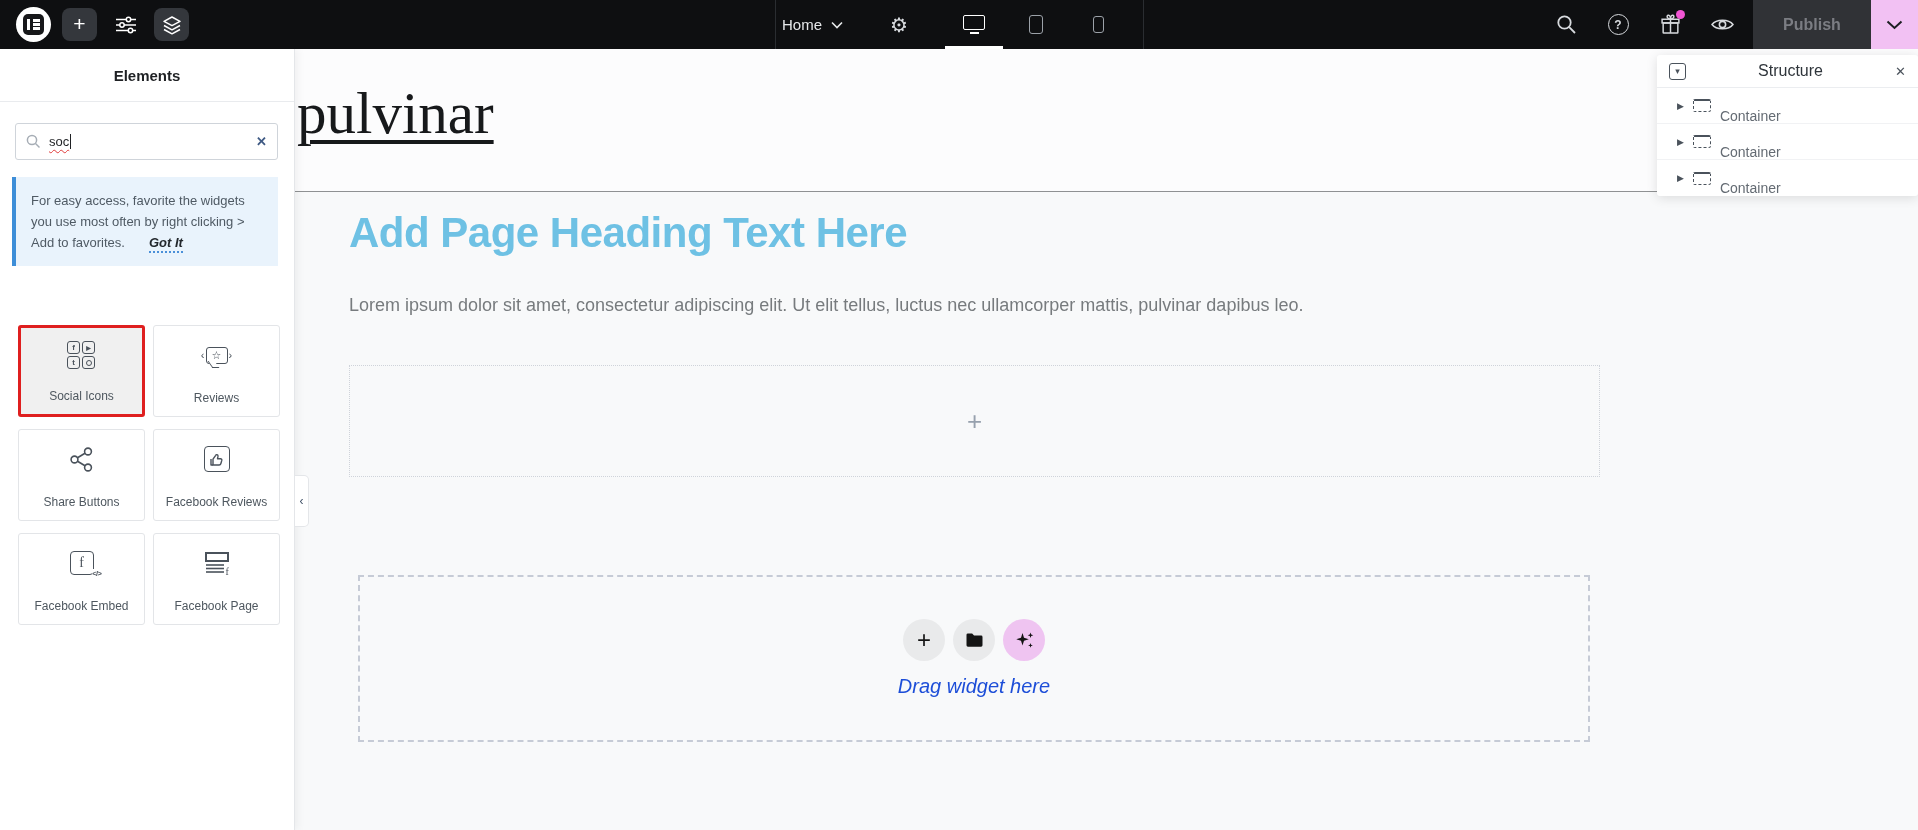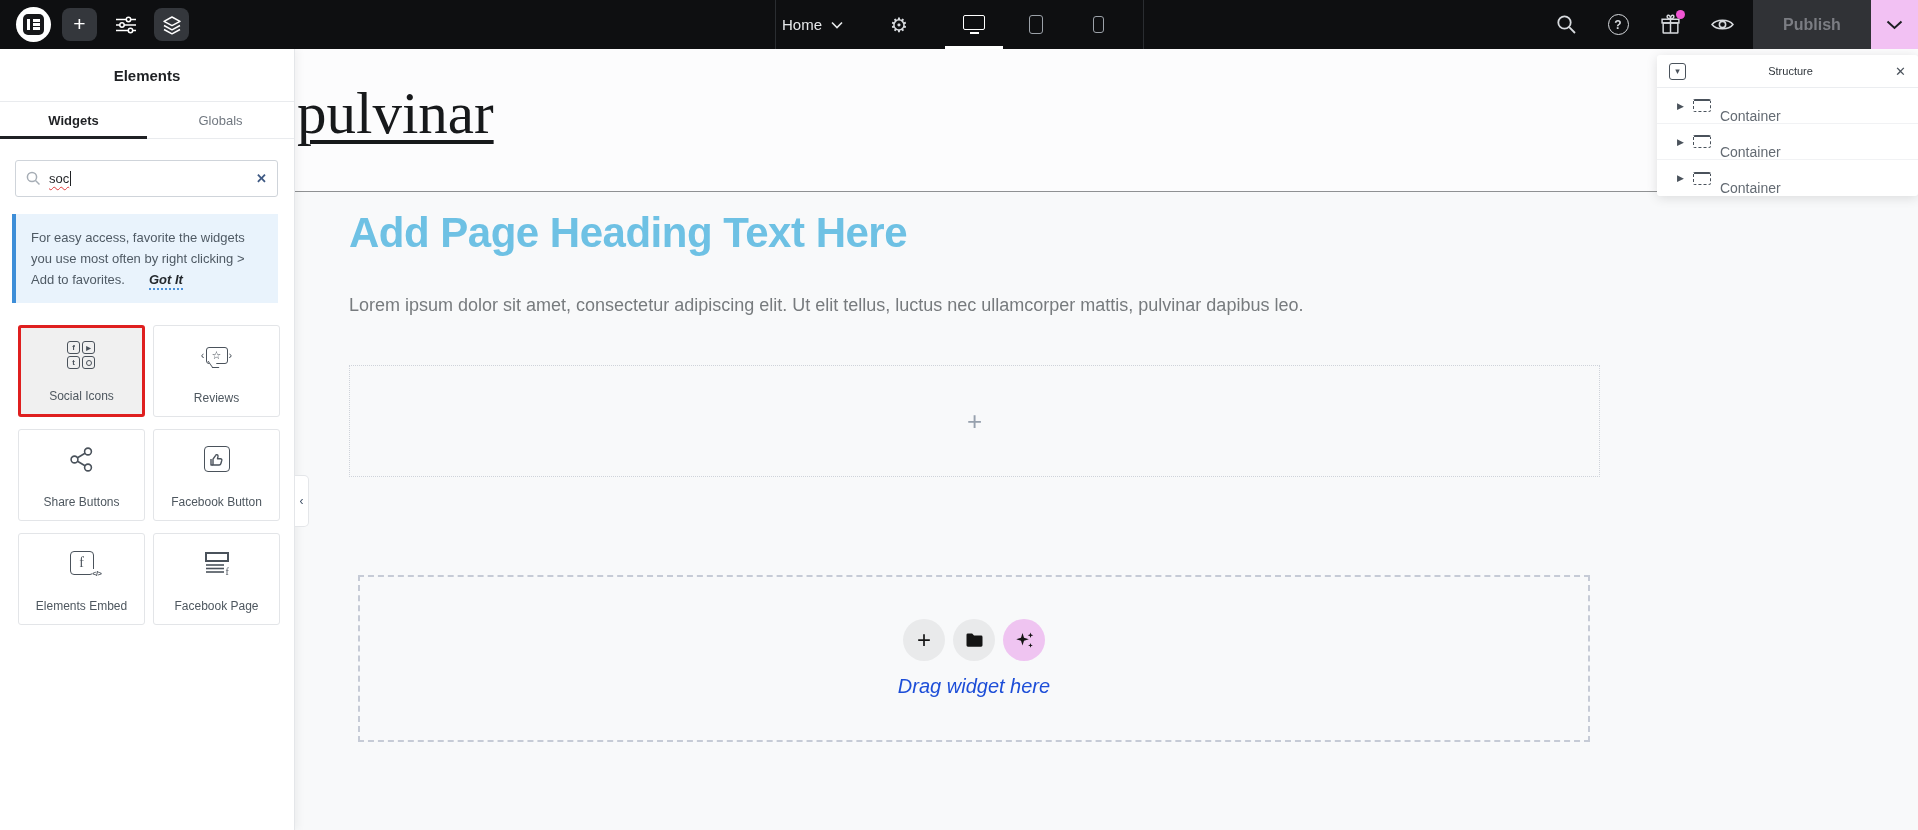--- a/index.html
+++ b/index.html
@@ -84,21 +84,21 @@
   #empty-box-2 { position:absolute; left:63px; top:526px; width:1232px; height:167px; border:2px dashed #c6cbd6; display:flex; flex-direction:column; align-items:center; justify-content:center; gap:14px; }
   .circ-row { display:flex; gap:8px; }
   .circ-btn { width:42px; height:42px; border-radius:50%; background:#e9eaeb; display:flex; align-items:center; justify-content:center; cursor:pointer; font-size:24px; color:#141414; }
   .circ-btn.ai { background:#efc4f1; }
   .drag-hint { font-style:italic; font-size:20px; color:#1d4ed8;text-align:center; }
 
   
   #structure-panel { position:absolute; left:1657px; top:55px; width:261px; background:#ffffff; border-radius:3px; box-shadow:0 2px 12px rgba(0,0,0,.12); z-index:40; }
   .st-header { height:33px; display:flex; align-items:center; padding:0 12px; border-bottom:1px solid #ebedf0; }
   .st-collapse { width:17px; height:17px; border:1.5px solid #4a525b; border-radius:3px; display:flex; align-items:center; justify-content:center; font-size:9px; color:#4a525b; cursor:pointer; }
-  .st-title { flex:1; text-align:center; font-size:11px; color:#2f353b; }
+  .st-title { flex:1; text-align:center; font-size:16px; color:#2f353b; }
   .st-close { color:#4a525b; font-size:13px; cursor:pointer; }
   .st-row { height:36px; display:flex; align-items:center; gap:9px; padding:0 12px 0 20px; border-bottom:1px solid #f1f2f4; cursor:pointer; }
   .st-row:last-child { border-bottom:none; }
   .st-caret { color:#4a525b; font-size:9px; }
   .st-cicon { width:18px; height:13px; border:1px dashed #4a525b; border-radius:2px; border-top:2.5px solid #4a525b; }
   .st-label { font-size:14px; color:#646b73;margin-top:20px; }
 
   svg { display:block; }
 </style>
 </head>
@@ -204,24 +204,20 @@
   <button id="publish-more">
     <svg width="17" height="10" viewBox="0 0 17 10">
       <polyline points="1.5,1.5 8.5,8 15.5,1.5" fill="none" stroke="#1d1f23" stroke-width="2"></polyline>
     </svg>
   </button>
 </div>
 
 <div id="left-panel">
   <div class="panel-title">Elements</div>
 
-  <div class="tabs">
-    <div class="tab active">Widgets</div>
-    <div class="tab">Globals</div>
-  </div>
 
   <div class="search-wrap">
     <svg width="15" height="15" viewBox="0 0 15 15">
       <circle cx="6" cy="6" r="4.6" fill="none" stroke="#a6adb5" stroke-width="1.5"></circle>
       <line x1="9.5" y1="9.5" x2="13.5" y2="13.5" stroke="#a6adb5" stroke-width="1.5"></line>
     </svg>
     <span class="search-text">
       <b>soc</b>
         <span class="caret"></span>
     </span>
@@ -286,31 +282,31 @@
       <div class="icon-zone">
         <div class="fbbtn-sq">
           <svg width="17" height="17" viewBox="0 0 17 17">
             <g stroke="#4a525b" stroke-width="1.4" fill="none" stroke-linejoin="round">
               <path d="M3 8 v6 h2"></path>
               <path d="M5 14 h6.2 c.8 0 1.4-.5 1.6-1.2 l1-3.4 c.2-.8-.4-1.6-1.3-1.6 h-3 l.5-2.6 c.1-.7-.3-1.3-1-1.5 -.5-.1-1.1.1-1.3.6 L5 8.2 Z"></path>
             </g>
           </svg>
         </div>
       </div>
-      <span class="wlabel">Facebook Button</span>
+      <span class="wlabel">Facebook Reviews</span>
     </div>
 
     <div class="wcard">
       <div class="icon-zone">
         <div class="fbembed">
           <span>f</span>
           <span class="code">&lt;/&gt;</span>
         </div>
       </div>
-      <span class="wlabel">Elements Embed</span>
+      <span class="wlabel">Facebook Embed</span>
     </div>
 
     <div class="wcard">
       <div class="icon-zone">
         <svg width="28" height="25" viewBox="0 0 28 25">
           <rect x="3" y="2" width="22" height="8" fill="none" stroke="#4a525b" stroke-width="2"></rect>
           <line x1="3" y1="14" x2="21" y2="14" stroke="#4a525b" stroke-width="1.6"></line>
           <line x1="3" y1="17.5" x2="21" y2="17.5" stroke="#4a525b" stroke-width="1.6"></line>
           <line x1="3" y1="21" x2="21" y2="21" stroke="#4a525b" stroke-width="1.6"></line>
           <text x="22.5" y="24" font-size="10" font-family="Liberation Serif, serif" fill="#4a525b">f</text>

